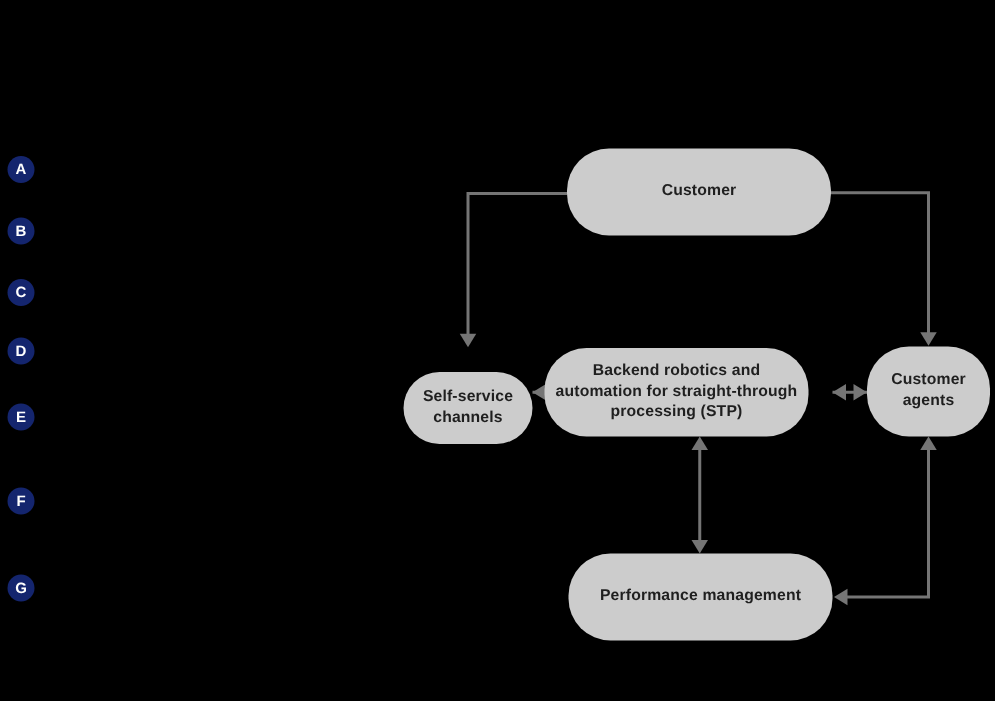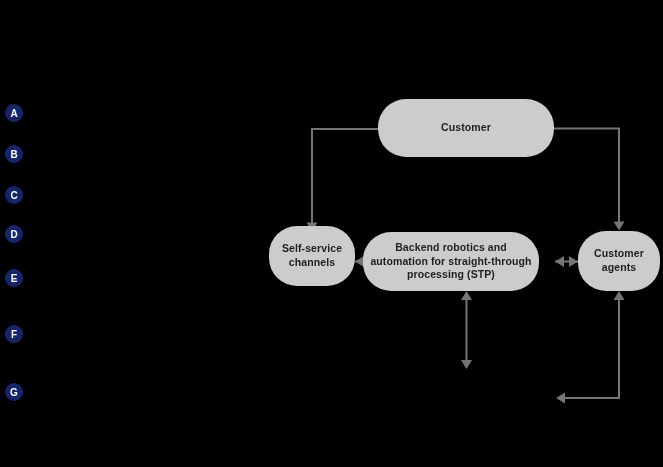--- a/index.html
+++ b/index.html
@@ -41,21 +41,21 @@
     letter-spacing: 0.1px;
     display: flex;
     align-items: center;
     justify-content: center;
     text-align: center;
     box-sizing: border-box;
     padding: 0 4px;
     border-radius: 28px;
   }
   .node-customer    { left: 378px; top:  99px; width: 176px; height: 58px; }
-  .node-self-service{ left: 269px; top: 226px; width:  86px; height: 60px; }
+  .node-self-service{ left: 269px; top: 248px; width:  86px; height: 48px; }
   .node-backend     { left: 363px; top: 232px; width: 176px; height: 59px; }
   .node-frontline   { left: 578px; top: 231px; width:  82px; height: 60px; }
   .node-performance { left: 379px; top: 369px; width: 176px; height: 58px; }
   .badge {
     position: absolute;
     left: 5px;
     width: 18px;
     height: 18px;
     border-radius: 50%;
     background: var(--badge-fill, #14256e);
@@ -129,14 +129,17 @@
   </div>
   <div class="node node-self-service">
     <span>Self-service channels</span>
   </div>
   <div class="node node-backend">
     <span>Backend robotics and automation for straight-through processing (STP)</span>
   </div>
   <div class="node node-frontline">
     <span>Customer agents</span>
   </div>
+  <div class="node node-performance">
+    <span>Performance management</span>
+  </div>
 
 </div>
 
 </body></html>

